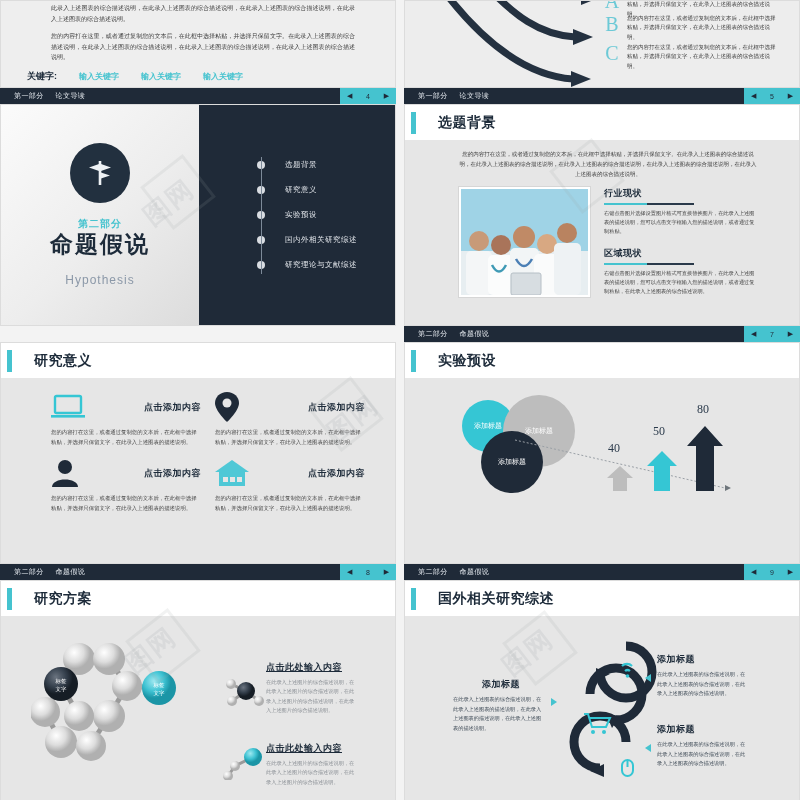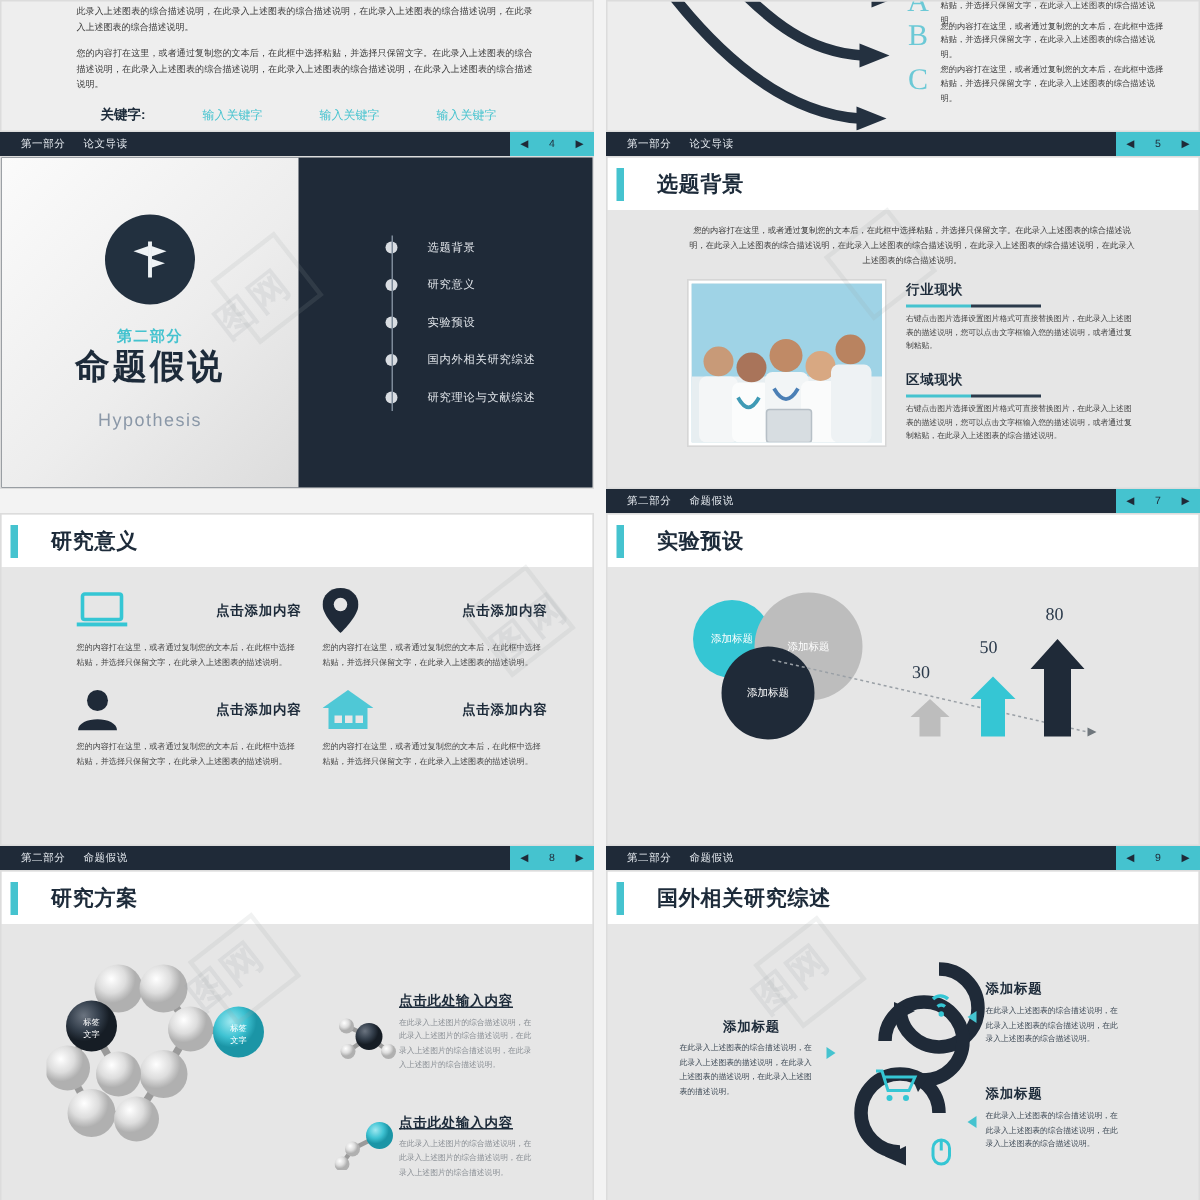--- a/index.html
+++ b/index.html
@@ -63,23 +63,23 @@
     color:#1f2a38; font-size:7px;
   }
   .footer .pager .arw { font-size:7px; }
 
   
   .s4 { background:#eeeeee; }
   .s4 p {
     font-size:6px; line-height:1.75; color:#3a3a3a;
     margin: 0 40px 7px 50px; text-align: justify;
   }
-  .s4 .kwrow { margin: 6px 0 0 66px; display:flex; align-items:baseline;gap:16px; }
+  .s4 .kwrow { margin: 6px 0 0 26px; display:flex; align-items:baseline; }
   .s4 .kwlab { font-size:9px; font-weight:bold; color:#1d2b3a; }
-  .s4 .kw { font-size:8px; font-weight:normal; color:#45c3cf; margin-left:22px; }
+  .s4 .kw { font-size:8px; font-weight:bold; color:#45c3cf; margin-left:22px; }
 
   
   .s5 { background:#ededed; position:relative; }
   .abc-row { position:absolute; display:flex; align-items:flex-start; }
   .abc-letter {
     font-size:20px; color:#6cc9d6; font-family:"Liberation Serif", serif;
     width:22px; text-align:center; line-height:1;
   }
   .abc-text { font-size:5.5px; line-height:1.7; color:#3a3a3a; width:150px; margin-left:4px;}
 
@@ -424,21 +424,21 @@
           </div>
 
           <svg width="396" height="187" style="position:absolute;left:0;top:0;">
             <path d="M110,62 L320,110" stroke="#9aa0a6" stroke-width="1" stroke-dasharray="2,2" fill="none"></path>
             <polygon points="320,107 326,110 320,113" fill="#6f767c"></polygon>
             <polygon points="215,88 228,100 222,100 222,113 208,113 208,100 202,100" fill="#bdbdbd"></polygon>
             <polygon points="257,73 272,88 265,88 265,113 249,113 249,88 242,88" fill="#35c6d4"></polygon>
             <polygon points="300,48 318,68 309,68 309,113 291,113 291,68 282,68" fill="#1f2a38"></polygon>
           </svg>
 
-          <div class="num" style="left:203px; top:63px;">30</div>
+          <div class="num" style="left:203px; top:63px;">40</div>
           <div class="num" style="left:248px; top:46px;text-align:right;">50</div>
           <div class="num" style="left:292px; top:24px;">80</div>
 
         </div>
       </div>
     </div>
     <div class="footer">
       <span class="fpart">第二部分</span>
       <span class="fsec">命题假说</span>
       <span class="pager">

